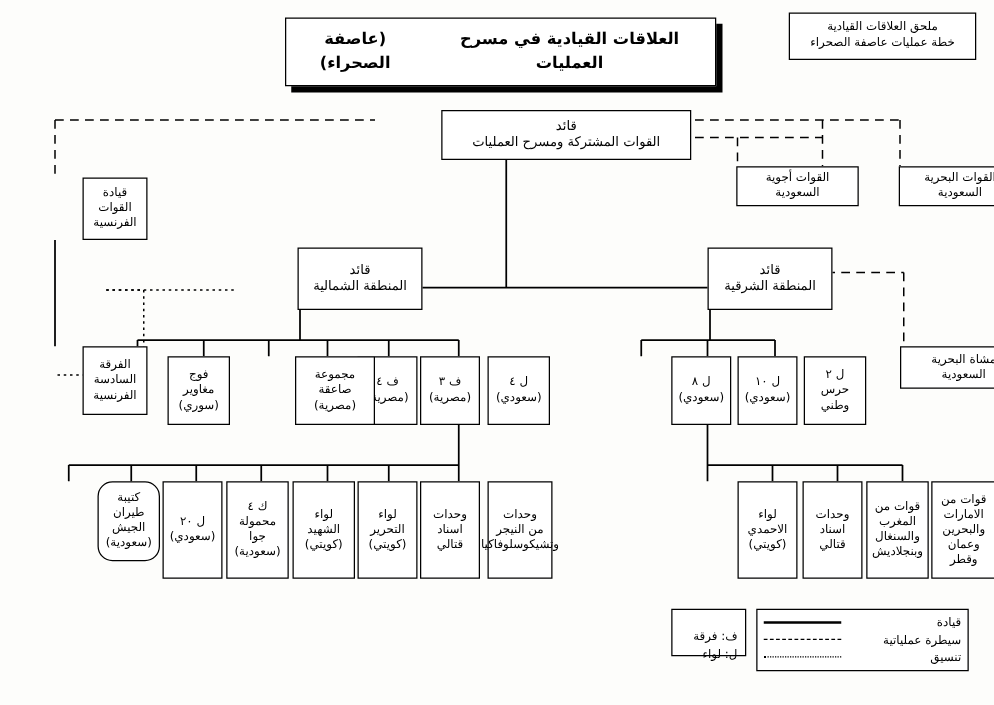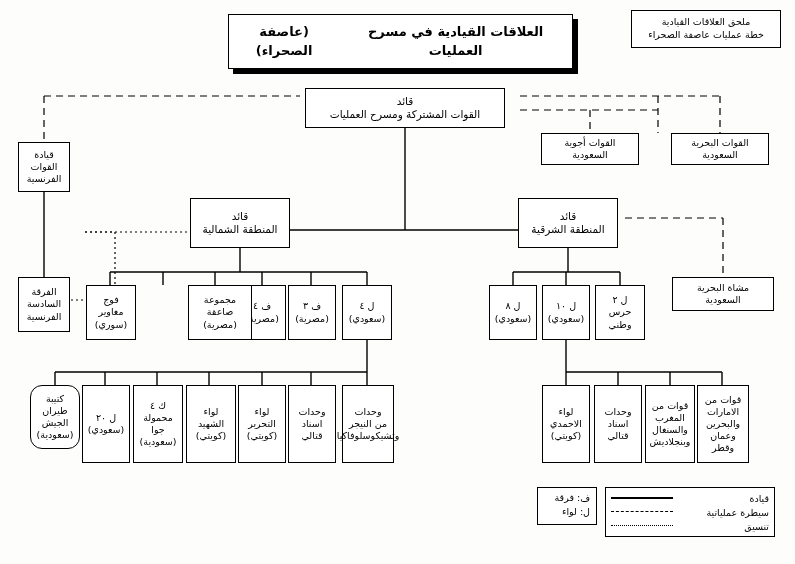--- a/index.html
+++ b/index.html
@@ -21,20 +21,21 @@
     display:flex;
     flex-direction:column;
     align-items:center;
     justify-content:center;
     text-align:center;
     font-size:9.5px;
     line-height:1.28;
     padding:2px 2px;
     white-space:pre-line;
     direction:rtl;
+    margin-left:48px;
   }
   .title-box{
     position:absolute;
     border:1px solid #000;
     background:#fff;
     box-sizing:border-box;
     display:flex;
     flex-direction:row;
     align-items:center;
     justify-content:center;
@@ -78,21 +79,21 @@
   .ls-solid{border-top:2px solid #000;}
   .ls-dashed{border-top:1.5px dashed #000;}
   .ls-dotted{border-top:1.5px dotted #000;}
   .abbr{
     position:absolute;
     border:1px solid #000;
     background:#fff;
     box-sizing:border-box;
     direction:rtl;
     font-size:9.5px;
-    padding:3px 6px;
+    padding:15px 6px;
     line-height:1.45;
     white-space:pre-line;
     text-align:right;
   }
 </style>
 </head>
 <body>
 
 <div id="canvas">
 

